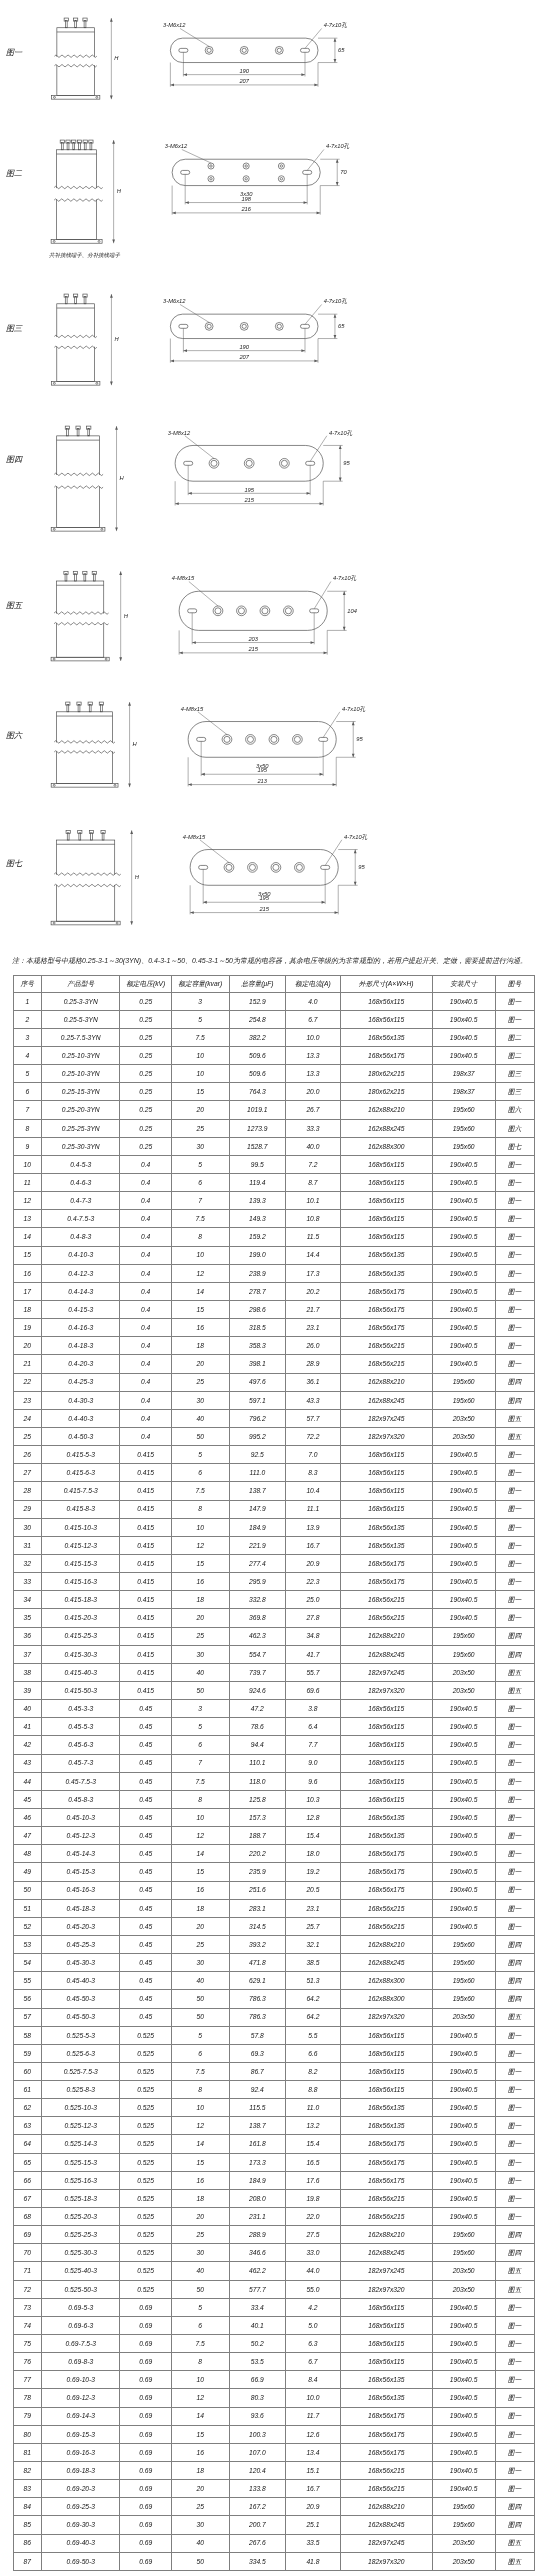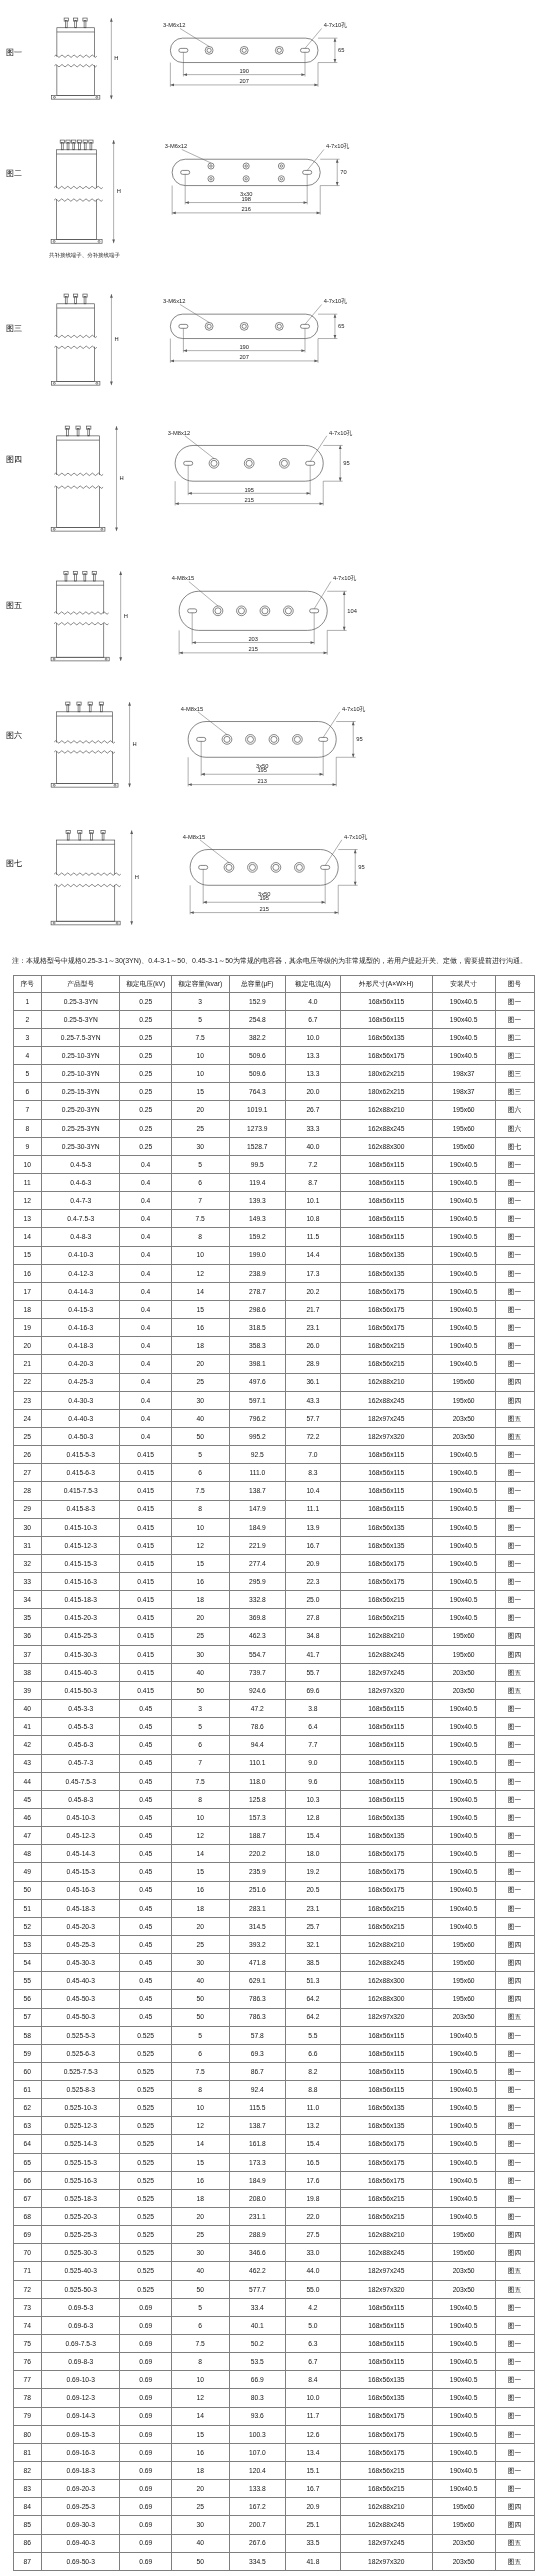--- a/index.html
+++ b/index.html
@@ -1,17 +1,17 @@
 <!DOCTYPE html>
 <html style="font-size:9.7px"><head>
 <meta charset="utf-8">
 <style>
   html,body{margin:0;padding:0;background:#ffffff;}
   body{font-family:"Liberation Sans",sans-serif;color:#222;}
-  .page{width:547px;min-height:2576px;background:#fff;box-sizing:border-box;padding-top:8.5px;margin:0 auto;}
+  .page{width:547px;min-height:2576px;background:#fff;box-sizing:border-box;padding-top:8.5px;margin:0 auto;font-style:italic;}
   .figure-row{display:flex;gap:16px;align-items:flex-start;margin:0 0 24px 6px;}
   .fig-label{width:19.5px;padding-top:38px;font-size:8px;color:#111;flex:0 0 auto;}
   .fig-front{padding-top:3.6px;flex:0 0 auto;}
   .fig-dim{padding-top:11px;flex:0 0 auto;}
   svg text{font-family:"Liberation Sans",sans-serif;}
   .ln{fill:none;stroke:#4a4a4a;stroke-width:1.1;}
   .dim{fill:none;stroke:#5a5a5a;stroke-width:0.8;}
   .arr{fill:#5a5a5a;stroke:none;}
   .lbl{font-size:9.5px;fill:#222;}
   .dimt{font-size:9.5px;fill:#222;}

